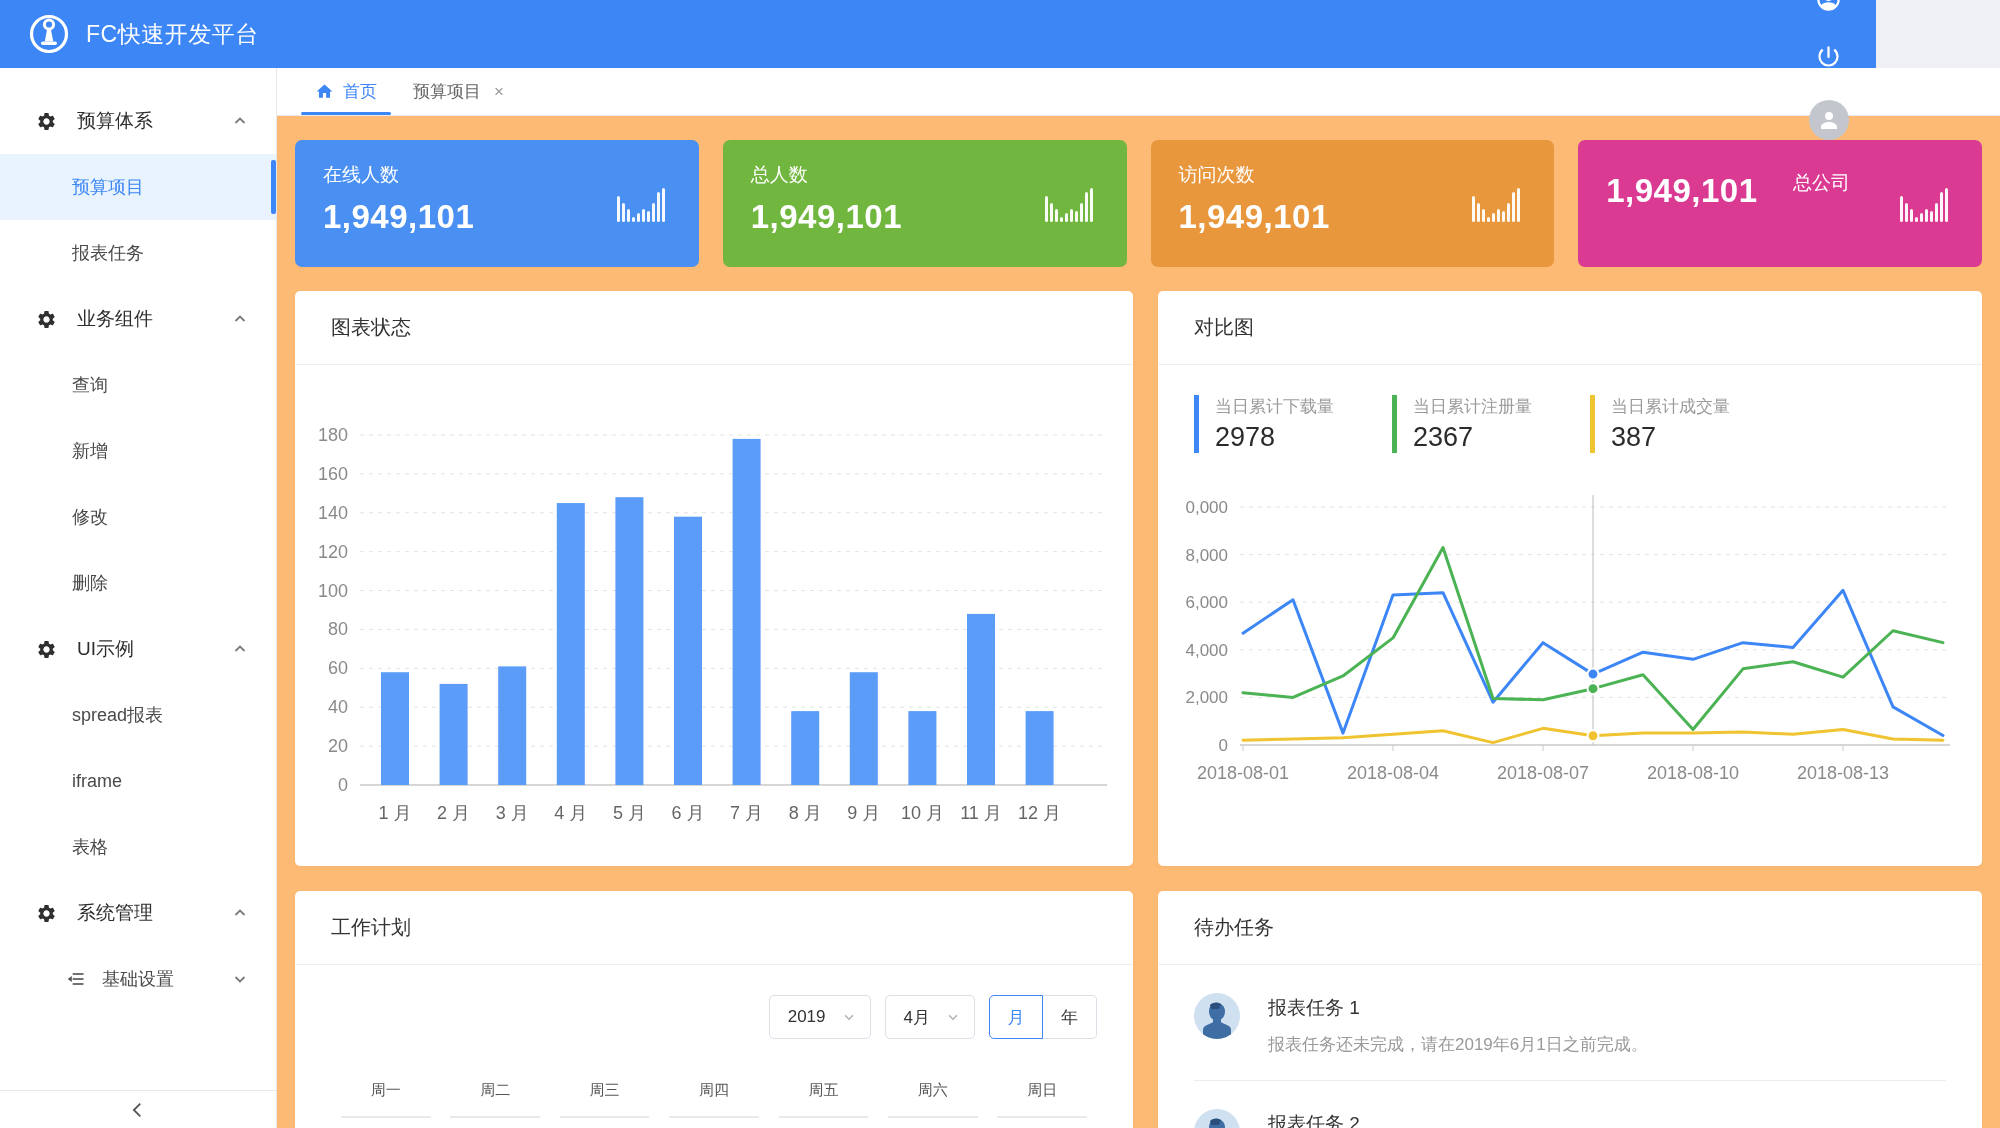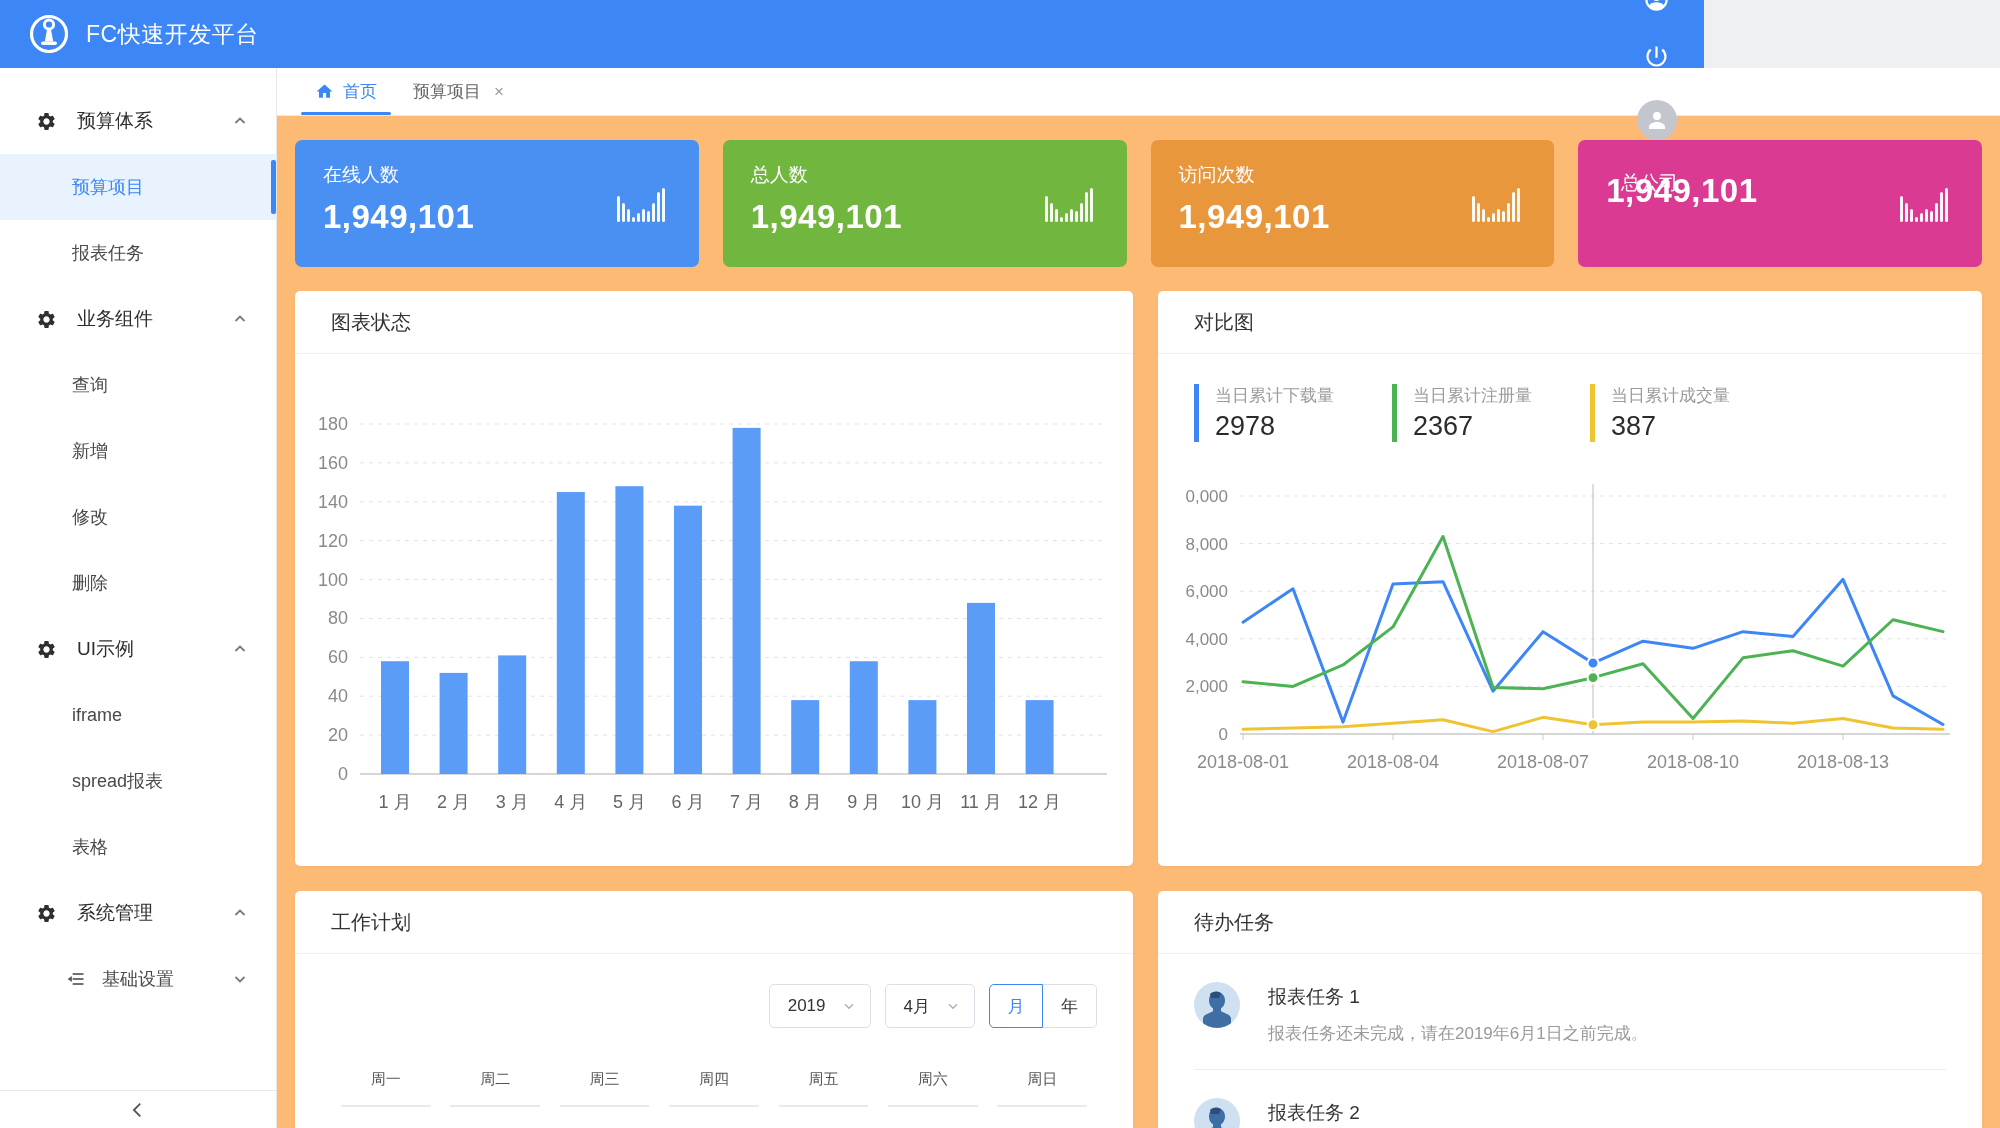--- a/index.html
+++ b/index.html
@@ -1,20 +1,20 @@
 <!DOCTYPE html>
 <html><head>
 <meta charset="utf-8">
 <style>
   * { margin:0; padding:0; box-sizing:border-box; }
   html,body { width:2000px; height:1128px; overflow:hidden; background:#eef0f4;
               font-family:"Liberation Sans","DejaVu Sans",sans-serif; }
 
   
-  .header { position:absolute; top:0; left:0; width:1704px; height:68px;
+  .header { position:absolute; top:0; left:0; width:1876px; height:68px;
             background:#3d86f6; display:flex; align-items:center; padding:0 26px; z-index:30; }
   .logo { width:46px; height:46px; margin-right:14px; flex:none; }
   .app-title { color:#fff; font-size:23px; font-weight:500; letter-spacing:.5px; }
   .header-right { margin-left:auto; display:flex; align-items:center; gap:30px;flex-direction:column; }
   .hicon { width:27px; height:27px; color:#fff; cursor:pointer; }
   .avatar-circle { width:40px; height:40px; border-radius:50%; background:#c3c6cc;
                    display:flex; align-items:center; justify-content:center; overflow:hidden; }
   .avatar-circle svg { width:24px; height:24px; color:#fff; }
   .org-name { color:#fff; font-size:19px; margin-left:-14px; }
 
@@ -57,21 +57,21 @@
                position:relative; cursor:pointer; }
   .stat-label { font-size:19px; }
   .stat-value { font-size:33px; font-weight:bold; margin-top:10px; letter-spacing:.5px; }
   .stat-ic { position:absolute; right:32px; top:40px; width:52px; height:46px; }
 
   .row2 { display:flex; gap:25px; margin-top:24px; }
   .row3 { display:flex; gap:25px; margin-top:25px; }
   .panel { background:#fff; border-radius:5px; box-shadow:0 1px 3px rgba(0,0,0,.04); }
   .panel-l { width:838px; flex:none; }
   .panel-r { flex:1; }
-  .panel-title { height:63px; display:flex; align-items:center; padding-left:36px;
+  .panel-title { height:74px; display:flex; align-items:center; padding-left:36px;
                  font-size:20px; color:#333; border-bottom:1px solid #efefef; }
   .row2 .panel { height:575px; }
   .row3 .panel { height:420px; }
 
   .barchart-wrap { padding:10px 0 0 0; }
 
   .legend-row { display:flex; gap:58px; margin:30px 0 0 36px; }
   .legend-item { border-left:5px solid #ccc; padding-left:16px; }
   .legend-label { font-size:17px; color:#9a9a9a; }
   .legend-value { font-size:27px; color:#2b2b2b; font-weight:500; margin-top:4px; }
@@ -178,24 +178,24 @@
       <div class="menu-row menu-group">
         <svg class="gicon" viewBox="0 0 24 24" fill="currentColor">
           <path d="M19.14 12.94c.04-.3.06-.61.06-.94s-.02-.64-.07-.94l2.03-1.58c.18-.14.23-.41.12-.61l-1.92-3.32c-.12-.22-.37-.29-.59-.22l-2.39.96c-.5-.38-1.03-.7-1.62-.94l-.36-2.54c-.04-.24-.24-.41-.48-.41h-3.84c-.24 0-.43.17-.47.41l-.36 2.54c-.59.24-1.13.57-1.62.94l-2.39-.96c-.22-.08-.47 0-.59.22L2.74 8.87c-.12.21-.08.47.12.61l2.03 1.58c-.05.3-.09.63-.09.94s.02.64.07.94l-2.03 1.58c-.18.14-.23.41-.12.61l1.92 3.32c.12.22.37.29.59.22l2.39-.96c.5.38 1.03.7 1.62.94l.36 2.54c.05.24.24.41.48.41h3.84c.24 0 .44-.17.47-.41l.36-2.54c.59-.24 1.13-.56 1.62-.94l2.39.96c.22.08.47 0 .59-.22l1.92-3.32c.12-.22.07-.47-.12-.61l-2.01-1.58zM12 15.6c-1.98 0-3.6-1.62-3.6-3.6s1.62-3.6 3.6-3.6 3.6 1.62 3.6 3.6-1.62 3.6-3.6 3.6z"></path>
         </svg>
         <span class="mlabel">UI示例</span>
         <svg class="chev" viewBox="0 0 16 16" fill="none" stroke="currentColor" stroke-width="1.8">
           <polyline points="3.5,10 8,5.5 12.5,10"></polyline>
         </svg>
       </div>
       <div class="menu-row menu-child">
+        <span class="mlabel">spread报表</span>
+      </div>
+      <div class="menu-row menu-child">
         <span class="mlabel">iframe</span>
-      </div>
-      <div class="menu-row menu-child">
-        <span class="mlabel">spread报表</span>
       </div>
       <div class="menu-row menu-child">
         <span class="mlabel">表格</span>
       </div>
       <div class="menu-row menu-group">
         <svg class="gicon" viewBox="0 0 24 24" fill="currentColor">
           <path d="M19.14 12.94c.04-.3.06-.61.06-.94s-.02-.64-.07-.94l2.03-1.58c.18-.14.23-.41.12-.61l-1.92-3.32c-.12-.22-.37-.29-.59-.22l-2.39.96c-.5-.38-1.03-.7-1.62-.94l-.36-2.54c-.04-.24-.24-.41-.48-.41h-3.84c-.24 0-.43.17-.47.41l-.36 2.54c-.59.24-1.13.57-1.62.94l-2.39-.96c-.22-.08-.47 0-.59.22L2.74 8.87c-.12.21-.08.47.12.61l2.03 1.58c-.05.3-.09.63-.09.94s.02.64.07.94l-2.03 1.58c-.18.14-.23.41-.12.61l1.92 3.32c.12.22.37.29.59.22l2.39-.96c.5.38 1.03.7 1.62.94l.36 2.54c.05.24.24.41.48.41h3.84c.24 0 .44-.17.47-.41l.36-2.54c.59-.24 1.13-.56 1.62-.94l2.39.96c.22.08.47 0 .59-.22l1.92-3.32c.12-.22.07-.47-.12-.61l-2.01-1.58zM12 15.6c-1.98 0-3.6-1.62-3.6-3.6s1.62-3.6 3.6-3.6 3.6 1.62 3.6 3.6-1.62 3.6-3.6 3.6z"></path>
         </svg>
         <span class="mlabel">系统管理</span>
         <svg class="chev" viewBox="0 0 16 16" fill="none" stroke="currentColor" stroke-width="1.8">

